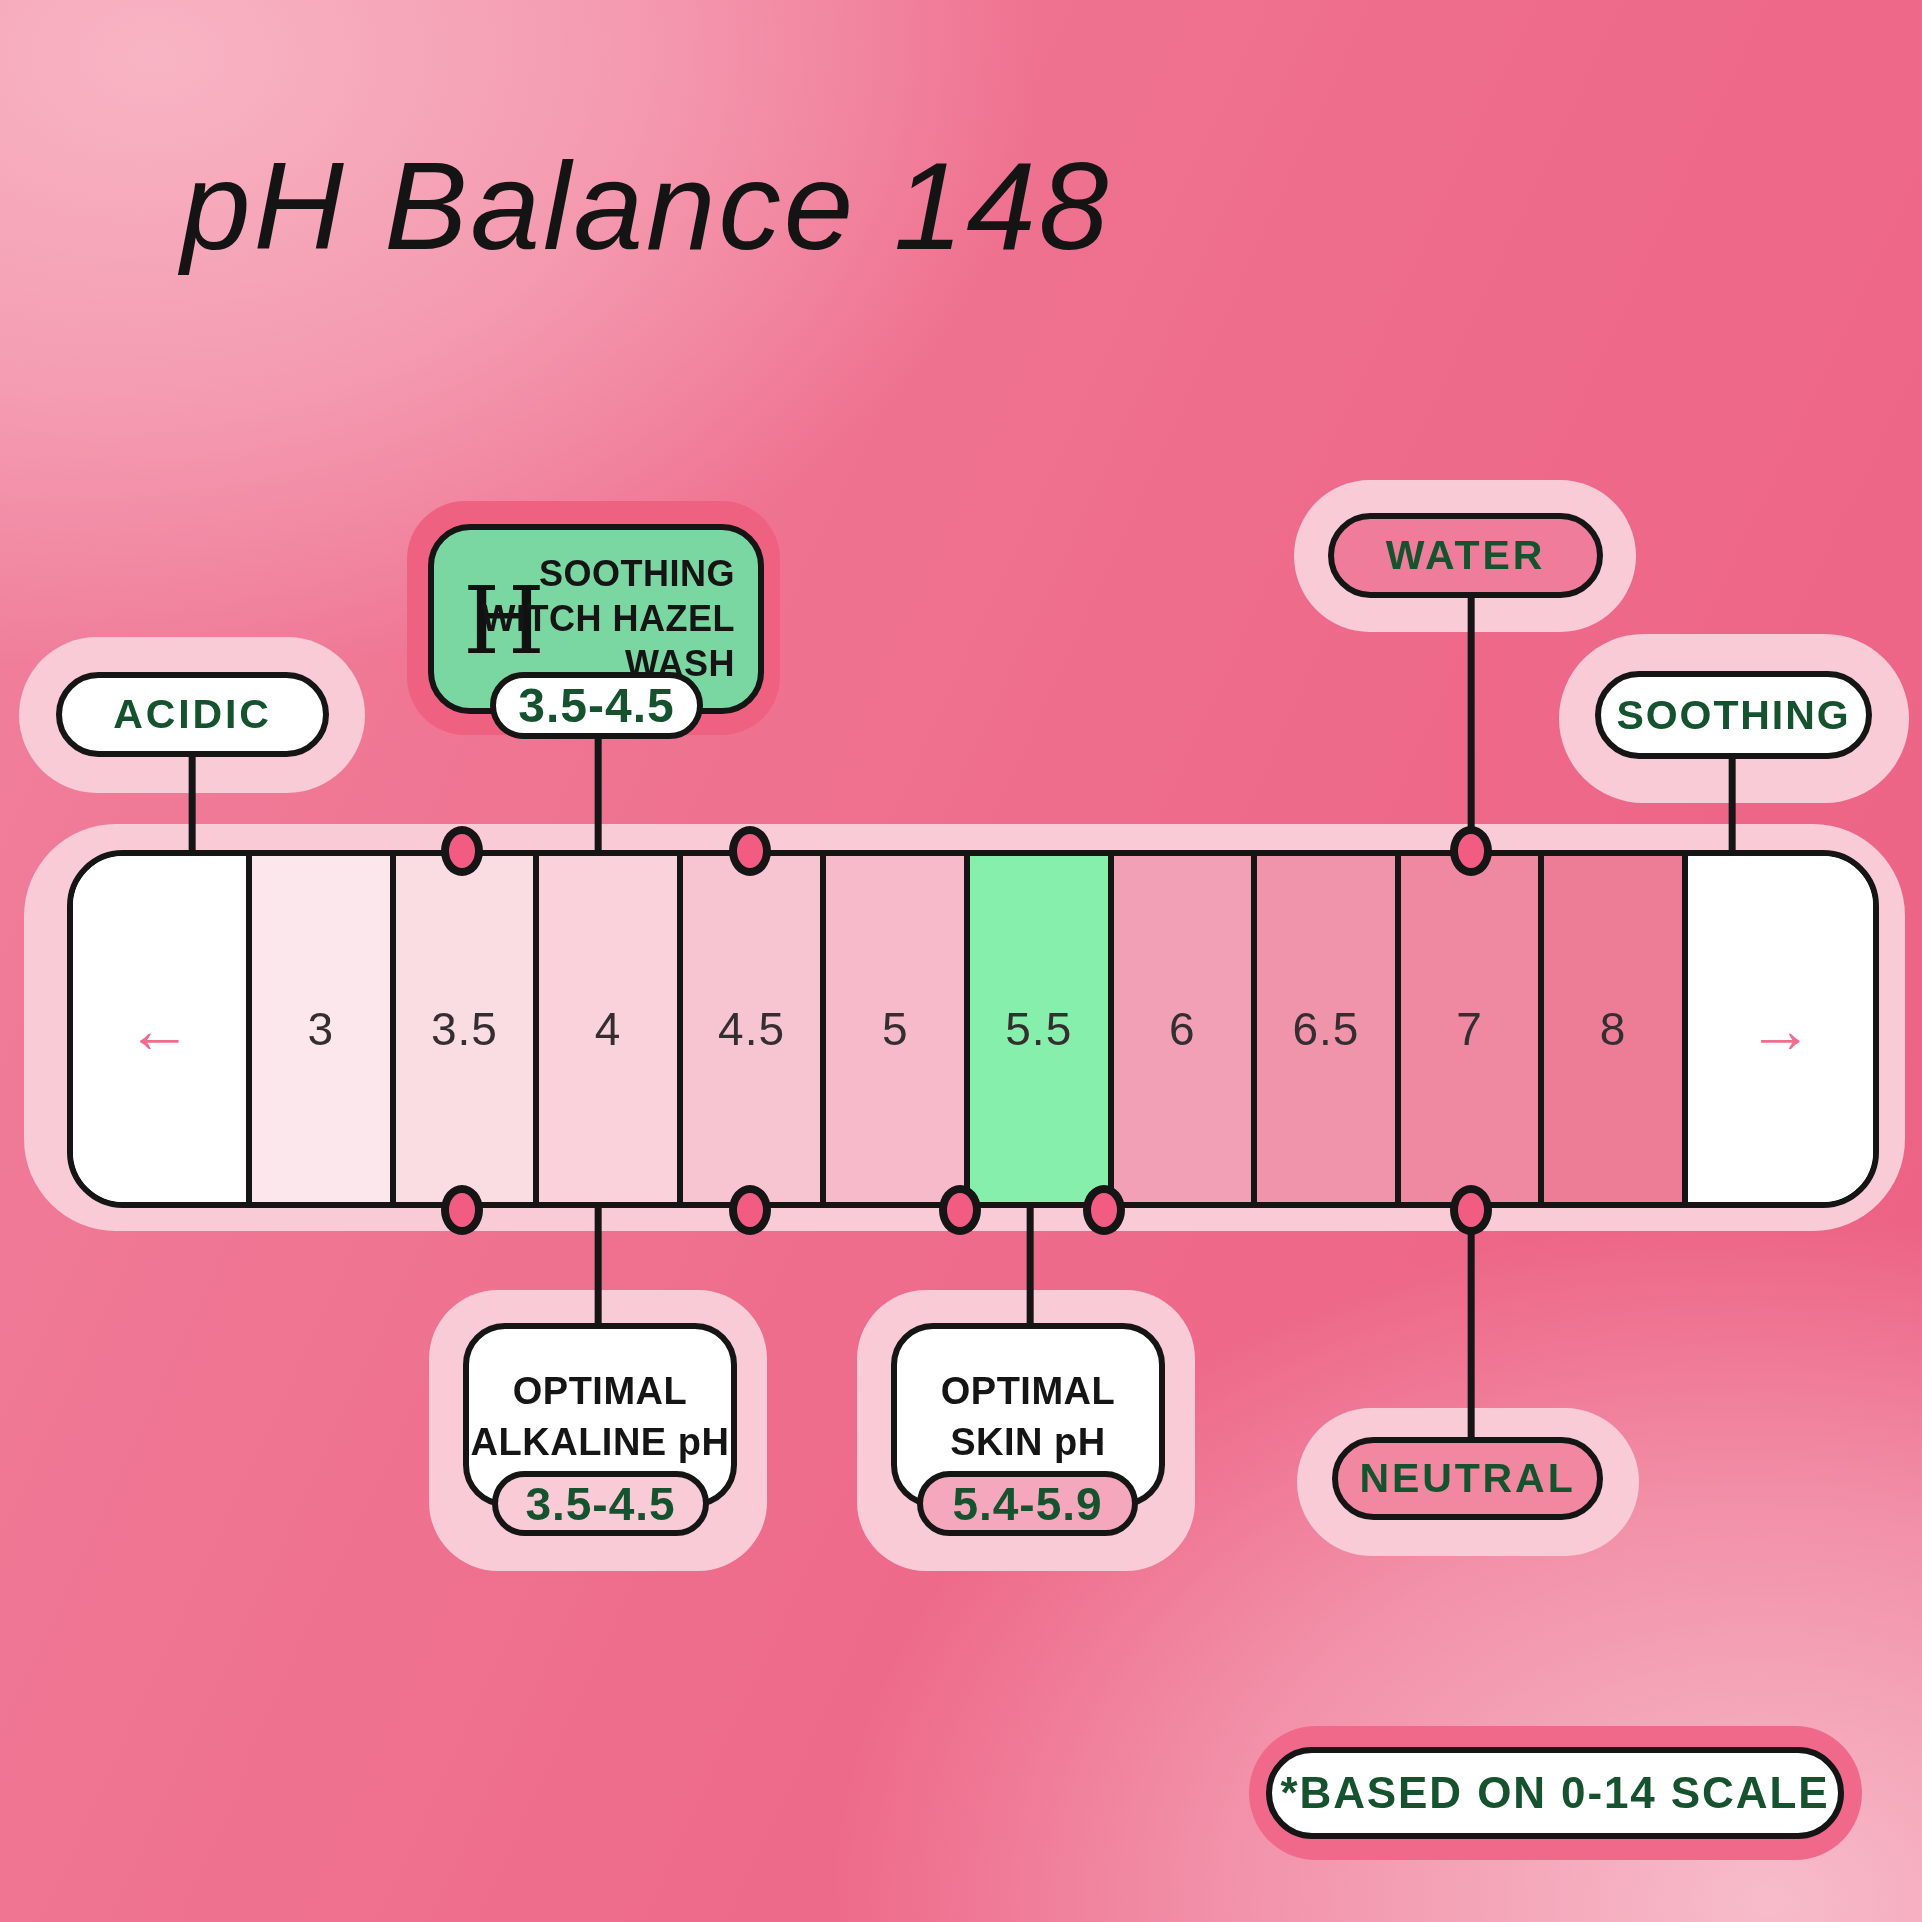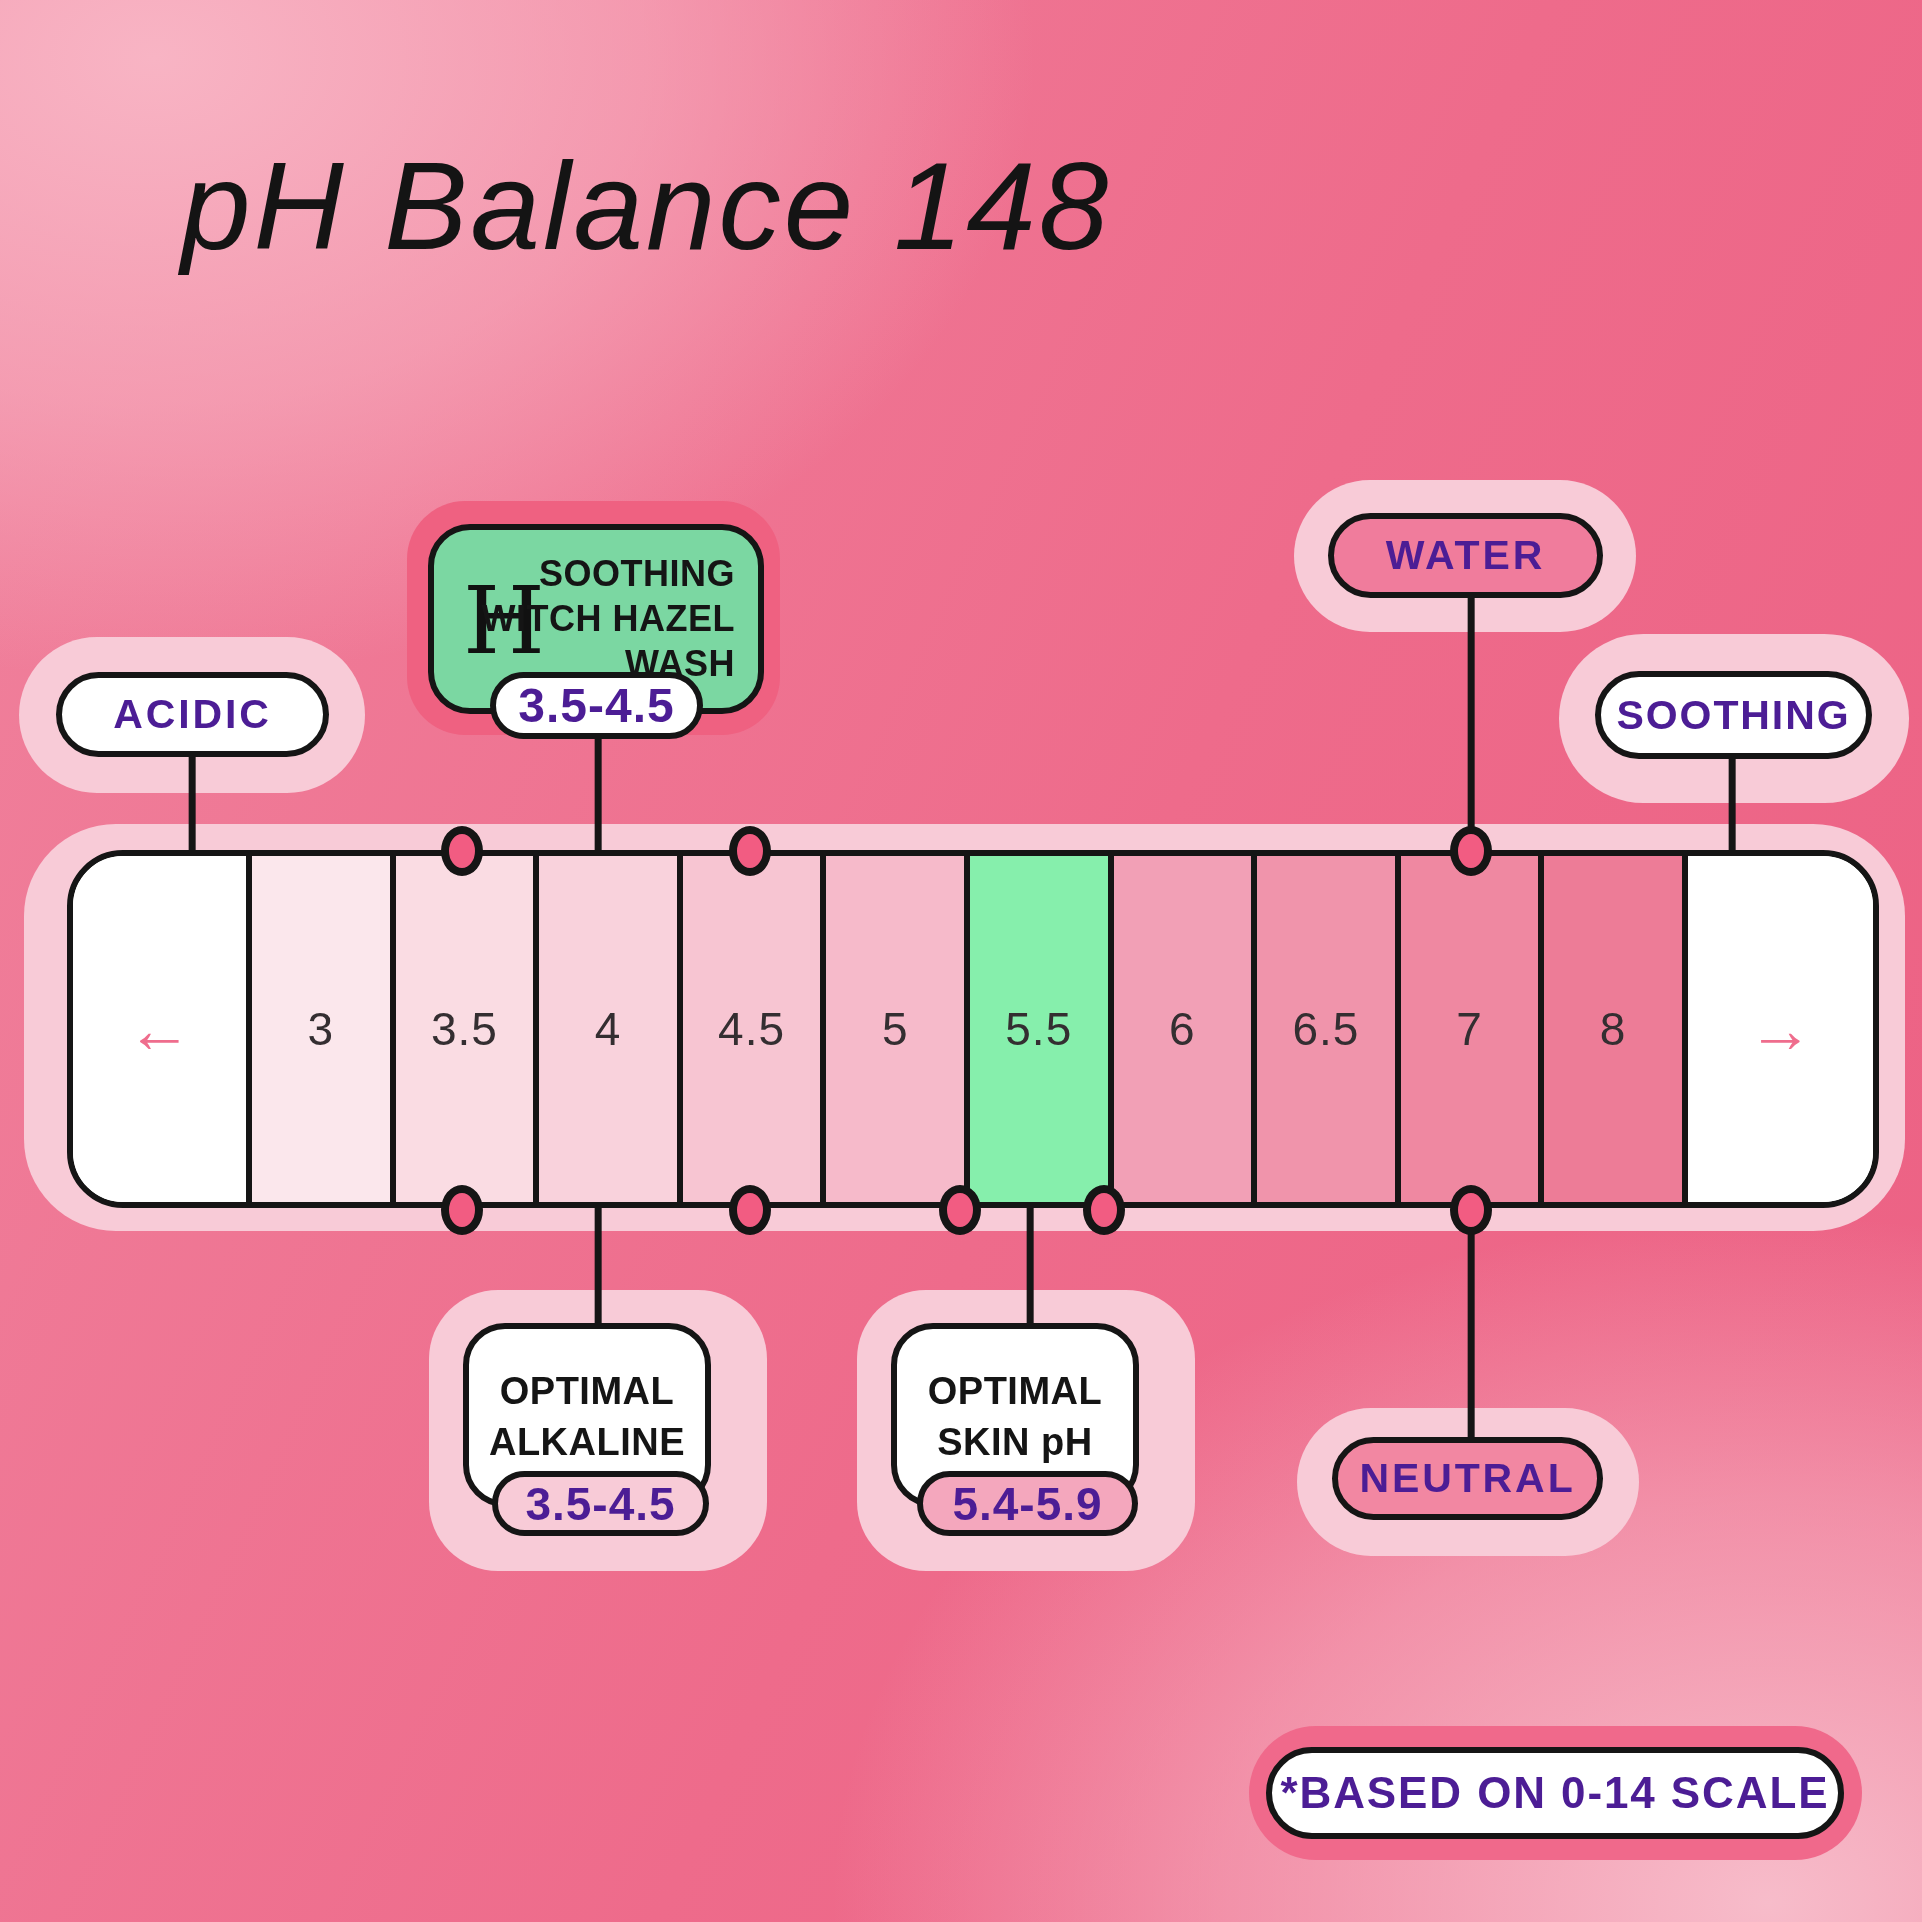--- a/index.html
+++ b/index.html
@@ -56,21 +56,21 @@
     position:absolute;width:42px;height:50px;border:8.6px solid #151515;background:#F25C82;
     border-radius:50%;transform:translate(-50%,-50%);z-index:4;box-sizing:border-box;
   }
   .dot-t1{left:462px;top:851px;} .dot-t2{left:750px;top:851px;} .dot-t3{left:1471px;top:851px;}
   .dot-b1{left:462px;top:1210px;} .dot-b2{left:750px;top:1210px;}
   .dot-b3{left:960px;top:1210px;} .dot-b4{left:1104px;top:1210px;} .dot-b5{left:1471px;top:1210px;}
   
   .pill{
     position:absolute;border:6.7px solid #151515;background:#fff;border-radius:44px;
     display:flex;align-items:center;justify-content:center;z-index:5;box-sizing:border-box;
-    font-weight:bold;font-size:41px;letter-spacing:2.9px;color:#4c1d95;
+    font-weight:bold;font-size:41px;letter-spacing:2.9px;color:#14532d;
   }
   .pill-acidic{left:56px;top:672px;width:273px;height:85px;}
   .pill-water{left:1328px;top:513px;width:275px;height:85px;background:#F07C9C;}
   .pill-alkaline{left:1595px;top:671px;width:277px;height:88px;letter-spacing:1.9px;}
   .pill-neutral{left:1332px;top:1437px;width:271px;height:83px;background:#F287A2;}
   .pill-footer{left:1266px;top:1747px;width:578px;height:92px;font-size:44px;letter-spacing:1.9px;border-radius:46px;}
   
   .badge{
     position:absolute;left:428px;top:524px;width:336px;height:190px;z-index:5;
     background:#7BD7A2;border:6.7px solid #151515;border-radius:42px;box-sizing:border-box;
@@ -79,21 +79,21 @@
     position:absolute;left:29px;top:44px;
     font-family:"DejaVu Serif",serif;font-size:94px;line-height:1;color:#111;
   }
   .badge-text{
     position:absolute;right:23px;top:21px;text-align:right;
     font-size:36px;font-weight:bold;line-height:45px;letter-spacing:0.5px;
   }
   .pill-badge-range{left:490px;top:672px;width:213px;height:67px;border-radius:34px;font-size:48px;letter-spacing:1px;z-index:6;}
   
   .callout{
-    position:absolute;top:1323px;width:248px;height:184px;z-index:5;
+    position:absolute;top:1323px;width:274px;height:184px;z-index:5;
     background:#fff;border:6.7px solid #151515;border-radius:42px;box-sizing:border-box;
     text-align:center;font-size:38px;font-weight:bold;line-height:51px;letter-spacing:0.5px;
     padding-top:37px;
   }
   .callout-vaginal{left:463px;}
   .callout-skin{left:891px;}
   .pill-vrange{left:492px;top:1471px;width:217px;height:65px;border-radius:33px;font-size:46px;letter-spacing:1px;background:#F8CBD7;z-index:6;}
   .pill-srange{left:917px;top:1471px;width:221px;height:65px;border-radius:33px;font-size:46px;letter-spacing:1px;background:#F4A7BD;z-index:6;}
 </style>
 </head>

